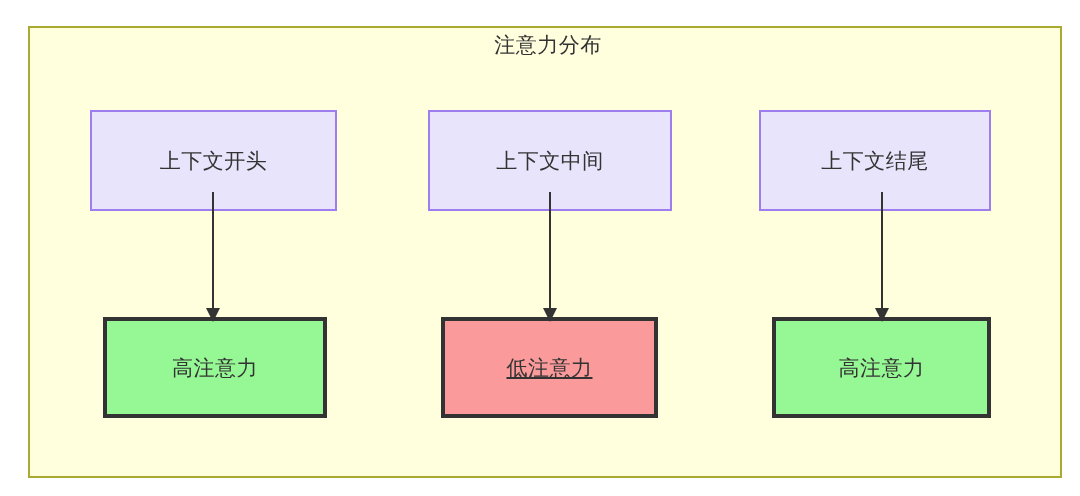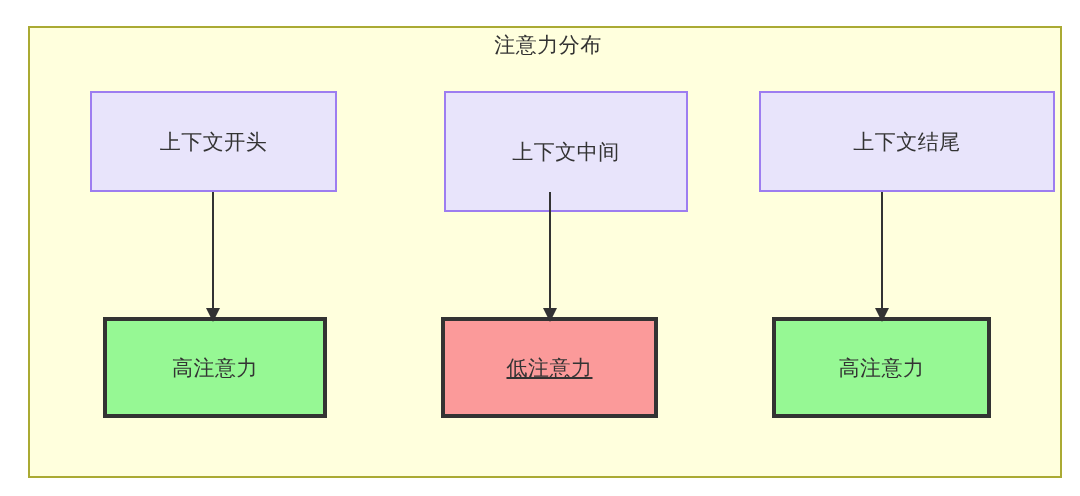--- a/index.html
+++ b/index.html
@@ -53,20 +53,21 @@
     box-sizing: border-box;
     background: #e8e4fb;
     border: 2px solid #9d7df0;
     display: flex;
     align-items: center;
     justify-content: center;
     font-size: 21px;
     color: #333333;
     letter-spacing: 0.5px;
     white-space: nowrap;
+    margin-top: 19px;
   }
 
   
   .res-box {
     position: absolute;
     box-sizing: border-box;
     border: 4px solid #333333;
     display: flex;
     align-items: center;
     justify-content: center;
@@ -98,29 +99,29 @@
   <div class="diagram-title">注意力分布</div>
 
   <div class="ctx-box" style="left:90px; top:91px; width:247px; height:101px;">
     <span>上下文开头</span>
   </div>
 
   <div class="res-box high" style="left:103px; top:317px; width:224px; height:101px;">
     <span>高注意力</span>
   </div>
 
-  <div class="ctx-box" style="left:444px; top:91px; width:244px; height:121px;">
+  <div class="ctx-box" style="left:428px; top:91px; width:244px; height:101px;">
     <span>上下文中间</span>
   </div>
 
   <div class="res-box low" style="left:441px; top:317px; width:217px; height:101px;">
     <span>低注意力</span>
   </div>
 
-  <div class="ctx-box" style="left:759px; top:91px; width:296px; height:101px;">
+  <div class="ctx-box" style="left:759px; top:91px; width:232px; height:101px;">
     <span>上下文结尾</span>
   </div>
 
   <div class="res-box high" style="left:772px; top:317px; width:219px; height:101px;">
     <span>高注意力</span>
   </div>
 
   <svg class="arrow-layer" viewBox="0 0 1080 496">
     <defs>
       <marker id="arrowhead" markerWidth="7" markerHeight="7" refX="1.5" refY="3.5" orient="auto" markerUnits="strokeWidth">

